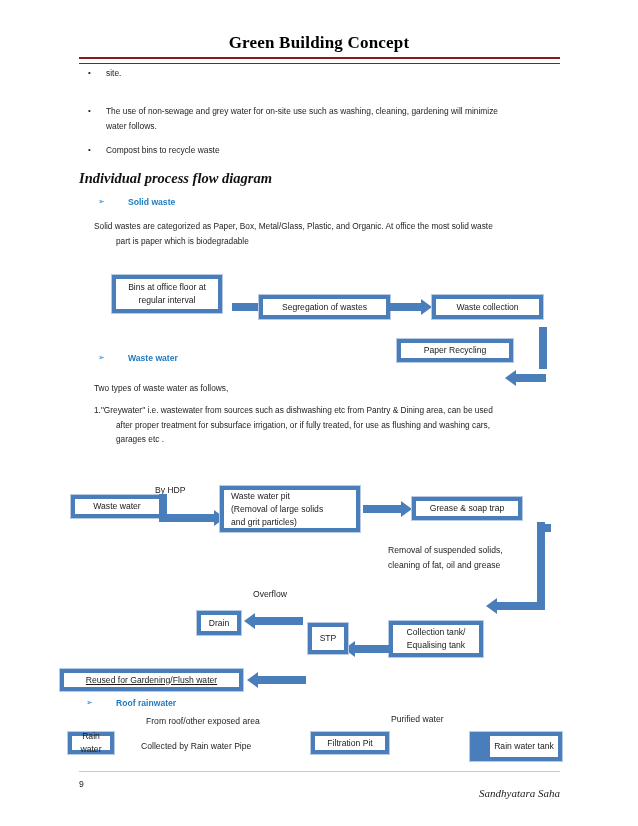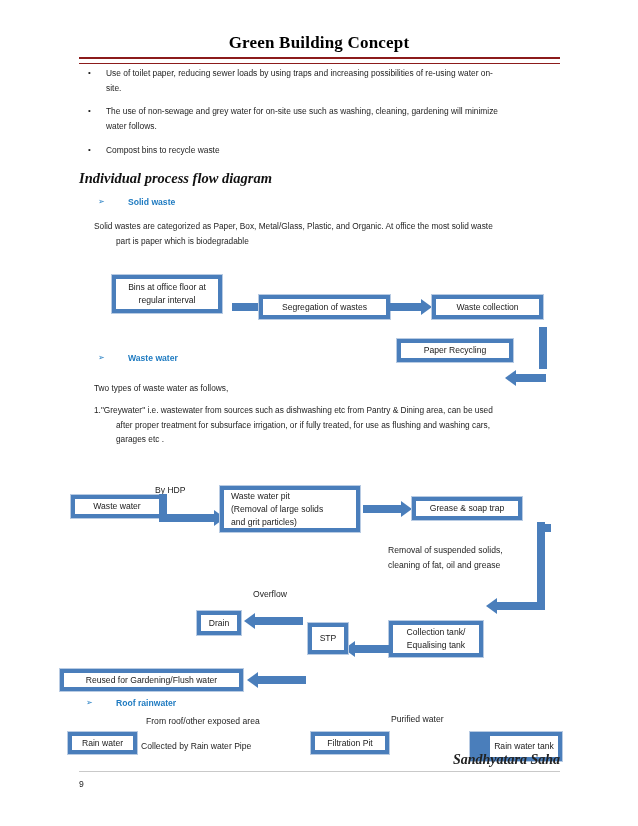--- a/index.html
+++ b/index.html
@@ -49,34 +49,33 @@
   .ar-head{position:absolute;width:0;height:0;}
   .ar-head.right{border-top:8px solid transparent;border-bottom:8px solid transparent;
                  border-left:11px solid #4a7ebb;}
   .ar-head.left{border-top:8px solid transparent;border-bottom:8px solid transparent;
                 border-right:11px solid #4a7ebb;}
   .bar-v{position:absolute;width:8px;background:#4a7ebb;}
 
   
   .foot-rule{position:absolute;left:79px;top:771px;width:481px;height:1px;background:#c9c9c9;}
   .foot-left{position:absolute;left:79px;top:779px;font-size:8.6px;color:#222;}
-  .foot-right{position:absolute;right:78px;top:752px;font-size:14px;color:#222;
-              font-style:italic;font-family:"Liberation Serif","DejaVu Serif",serif;font-weight:bold;}
+  .foot-right{position:absolute;right:78px;top:787px;font-size:11px;color:#222;
+              font-style:italic;font-family:"Liberation Serif","DejaVu Serif",serif;}
 </style>
 </head>
 <body>
 
 <div class="page">
 
   <div class="doc-title">Green Building Concept</div>
   <div class="header-rule"></div>
 
   <div class="bullet" style="left:88px;top:66px;width:472px;">
     <span class="dot">•</span>
-    <span class="txt">Use of toilet paper, reducing sewer loads by using traps and increasing possibilities of re-using water on-</span>
     <span class="txt ind">site.</span>
   </div>
 
   <div class="bullet" style="left:88px;top:104px;width:472px;">
     <span class="dot">•</span>
     <span class="txt">The use of non-sewage and grey water for on-site use such as washing, cleaning, gardening  will minimize</span>
     <span class="txt ind">water follows.</span>
   </div>
 
   <div class="bullet" style="left:88px;top:143px;width:472px;">
@@ -207,35 +206,35 @@
 
   <div class="fbox" style="left:196px;top:610px;width:46px;height:26px;">
     <div class="inner">
       <span>Drain</span>
     </div>
   </div>
 
   <div class="ar-h" style="left:258px;top:676px;width:48px;"></div>
   <div class="ar-head left" style="left:247px;top:672px;"></div>
 
-  <div class="fbox" style="left:59px;top:668px;width:185px;height:24px;">
+  <div class="fbox" style="left:59px;top:668px;width:185px;height:24px;text-decoration:underline;">
     <div class="inner">
       <span>Reused for Gardening/Flush water</span>
     </div>
   </div>
 
   <div class="sub-head" style="left:86px;top:698px;">
     <span class="ar">➢</span>
     <span class="lbl">Roof rainwater</span>
   </div>
 
   <div class="note" style="left:146px;top:714px;">From roof/other exposed area</div>
   <div class="note" style="left:391px;top:712px;">Purified water</div>
 
-  <div class="fbox" style="left:67px;top:731px;width:71px;height:24px;">
+  <div class="fbox" style="left:67px;top:731px;width:48px;height:24px;">
     <div class="inner">
       <span>Rain water</span>
     </div>
   </div>
 
   <div class="note" style="left:141px;top:739px;">Collected by Rain water Pipe</div>
 
   <div class="fbox" style="left:310px;top:731px;width:80px;height:24px;">
     <div class="inner">
       <span>Filtration Pit</span>

